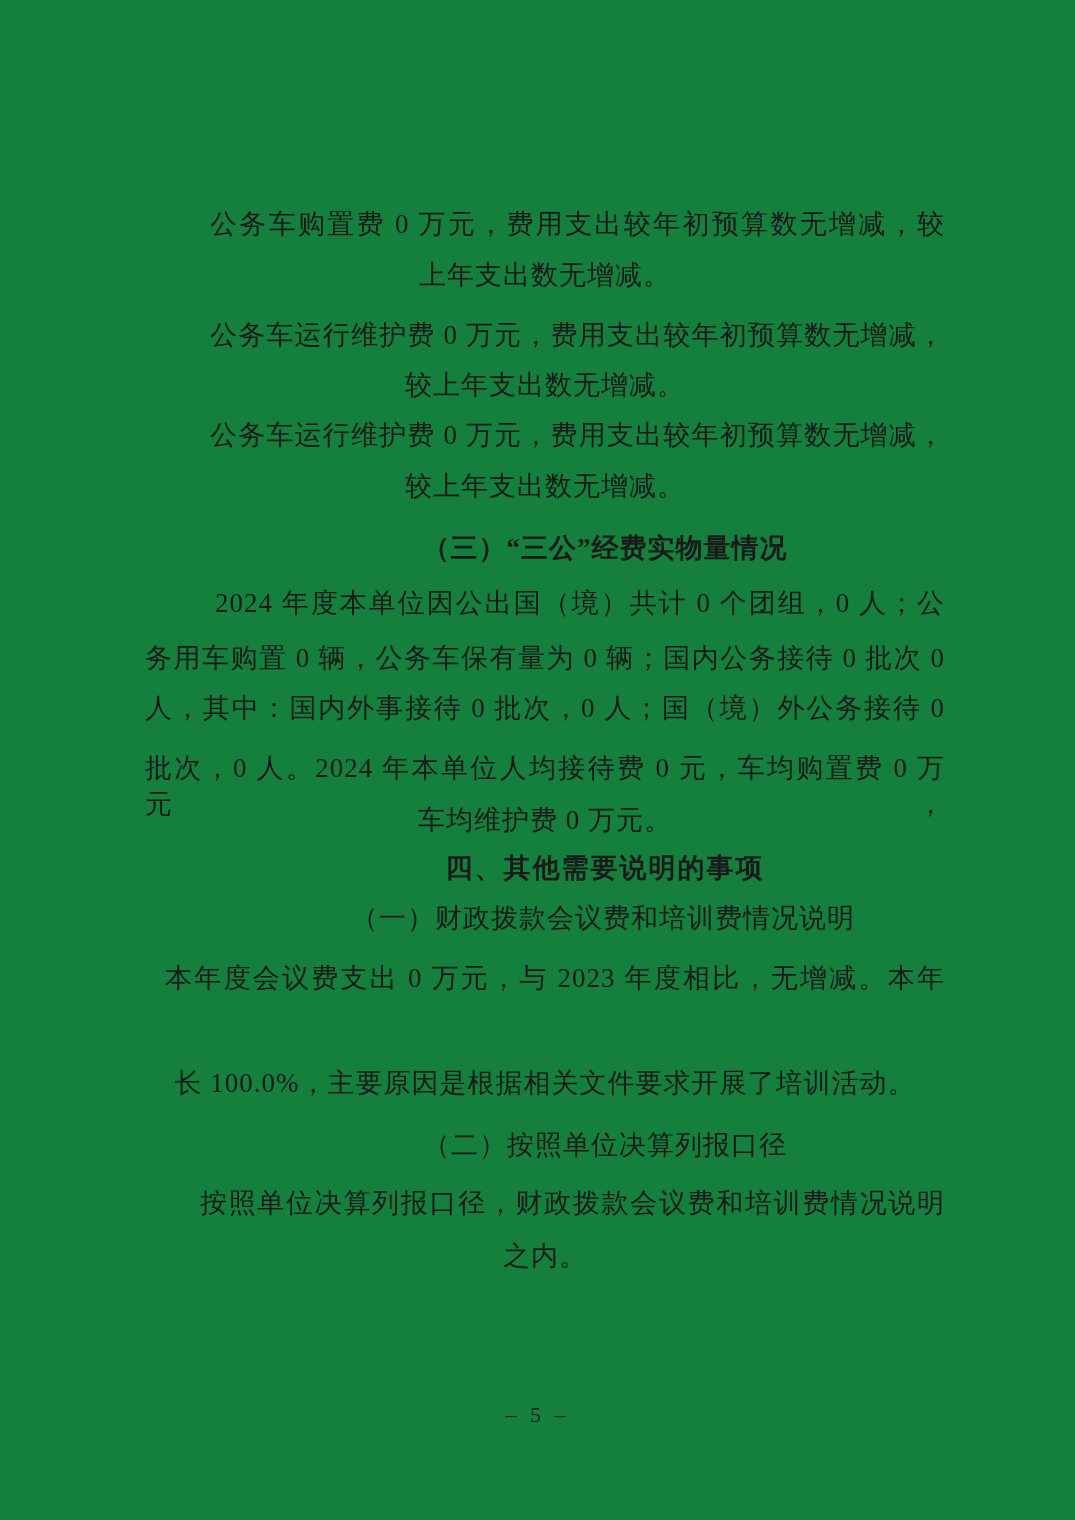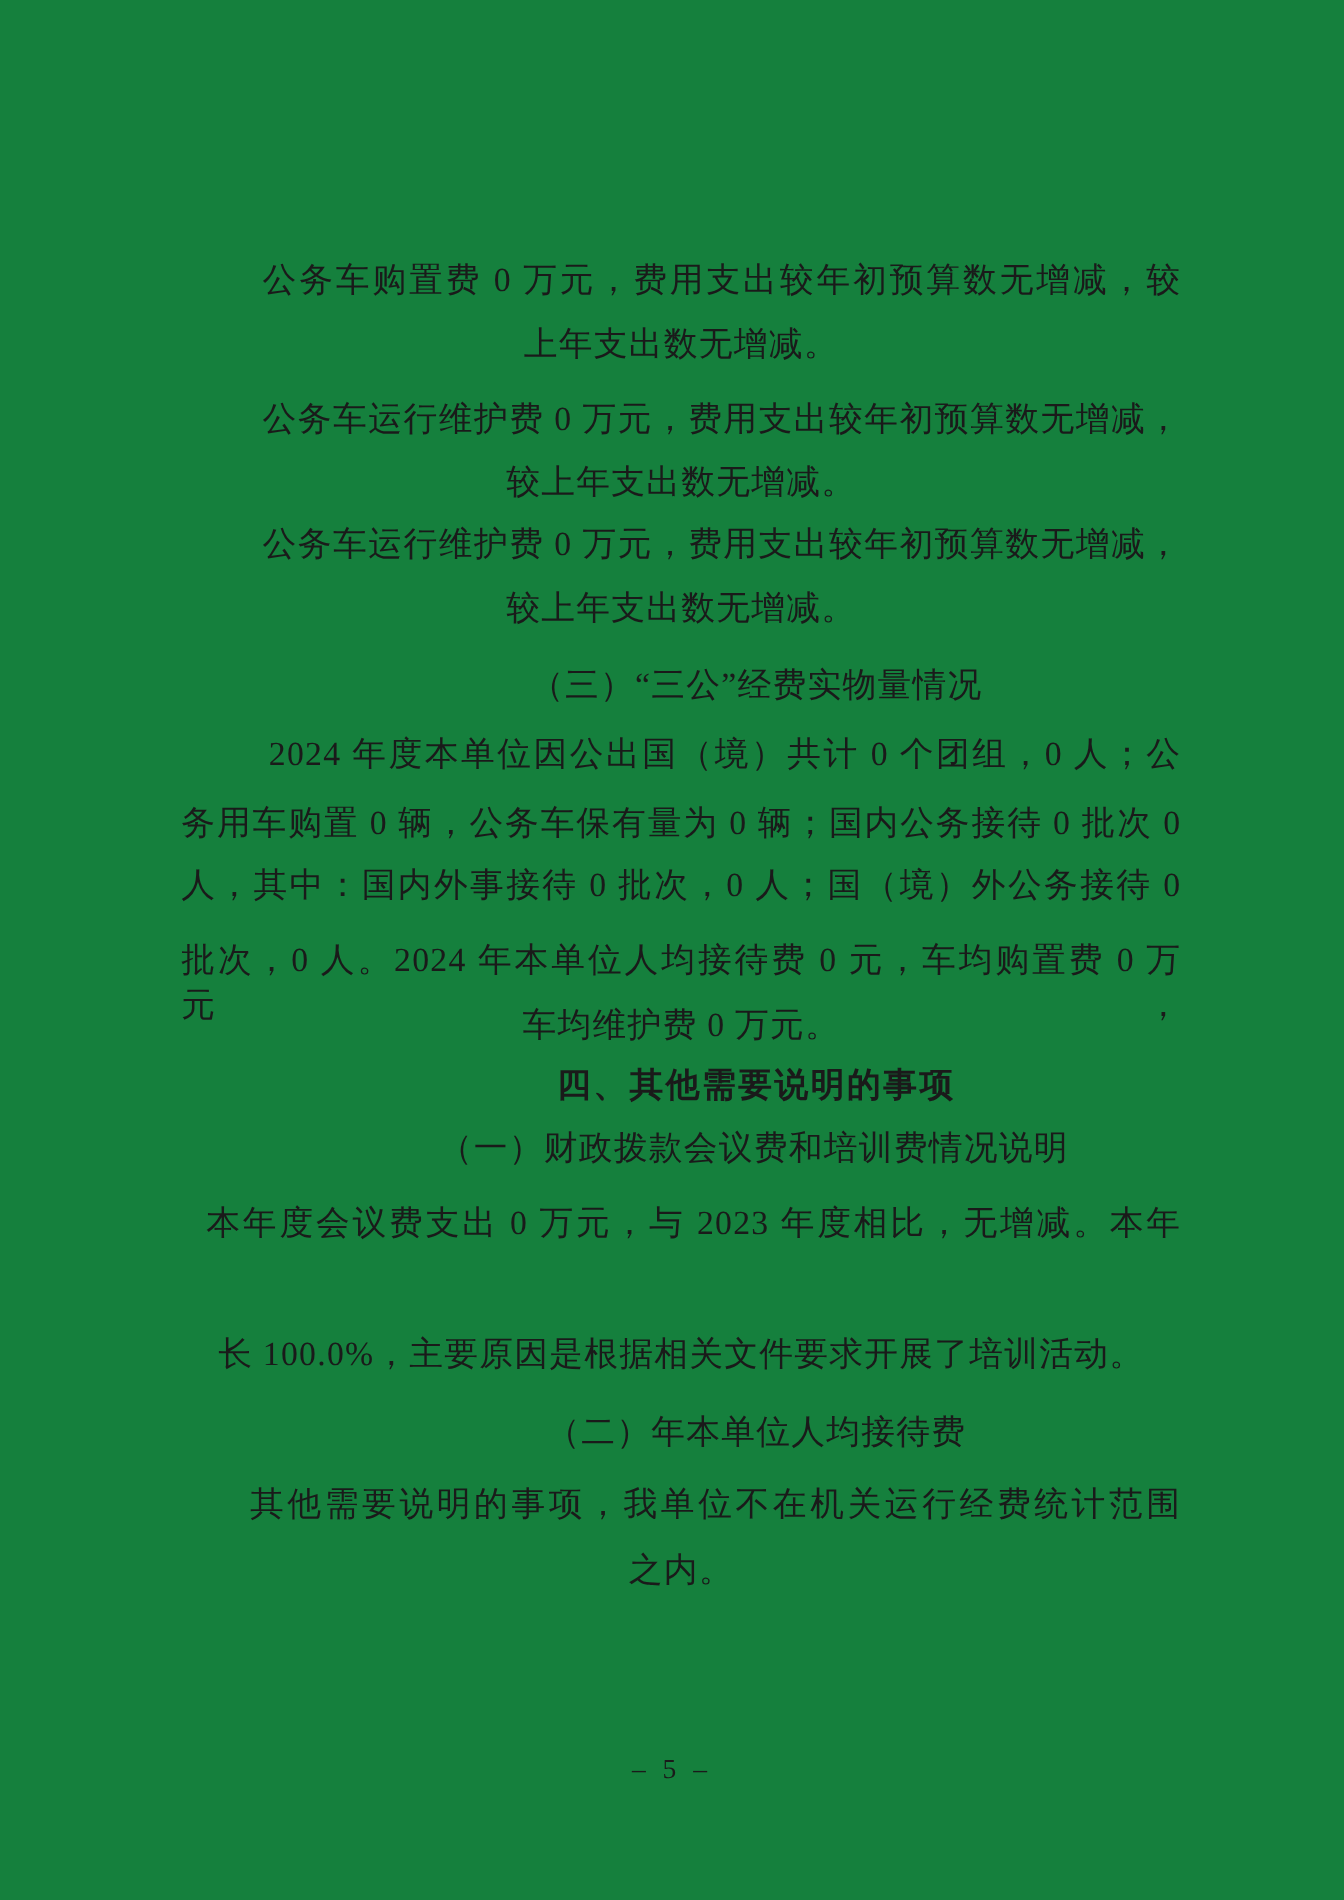--- a/index.html
+++ b/index.html
@@ -36,21 +36,21 @@
   
   .i20 { padding-left: 20px; }
   .i55 { padding-left: 55px; }
   .i58 { padding-left: 58px; }
   .i60 { padding-left: 60px; }
   .i65 { padding-left: 65px; }
   .i70 { padding-left: 70px; }
   .jf.i20, .jf.i55, .jf.i65, .jf.i70 { box-sizing: border-box; }
   
   .h-kai {
-    font-weight: normal;
+    font-weight: bold;
   }
   
   .h-hei {
     font-family: "Liberation Sans", "DejaVu Sans", sans-serif;
     font-weight: bold;
     letter-spacing: 2px;
   }
   .footer {
     position: absolute;
     left: 0;
@@ -84,21 +84,21 @@
   <div class="line jf" style="top:750px">批次，0 人。2024 年本单位人均接待费 0 元，车均购置费 0 万元，</div>
   <div class="line" style="top:802px">车均维护费 0 万元。</div>
 
   <div class="line h-hei i60" style="top:850px">四、其他需要说明的事项</div>
 
   <div class="line i58" style="top:900px">（一）财政拨款会议费和培训费情况说明</div>
 
   <div class="line jf i20" style="top:960px">本年度会议费支出 0 万元，与 2023 年度相比，无增减。本年</div>
   <div class="line" style="top:1065px">长 100.0%，主要原因是根据相关文件要求开展了培训活动。</div>
 
-  <div class="line i60" style="top:1127px">（二）年本单位人均接待费</div>
+  <div class="line i60" style="top:1127px">（二）按照单位决算列报口径</div>
 
-  <div class="line jf i55" style="top:1185px">其他需要说明的事项，我单位不在机关运行经费统计范围</div>
+  <div class="line jf i55" style="top:1185px">按照单位决算列报口径，财政拨款会议费和培训费情况说明</div>
   <div class="line" style="top:1238px">之内。</div>
 
 
   <div class="footer">– 5 –</div>
 
 </div>
 
 </body></html>

